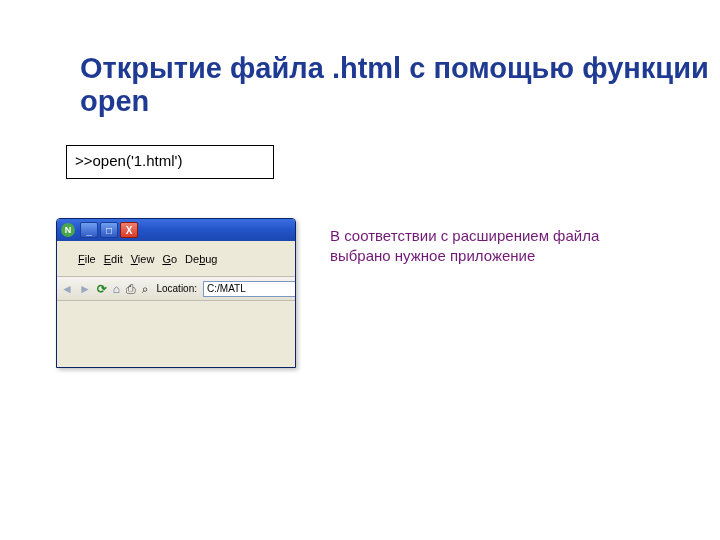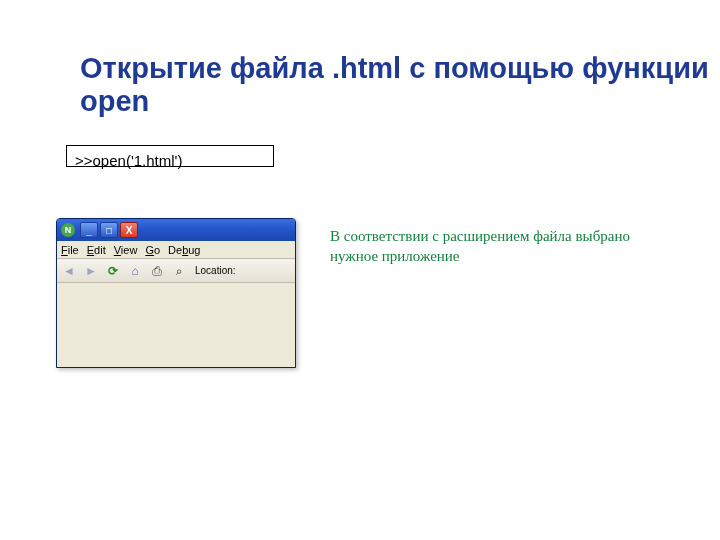--- a/index.html
+++ b/index.html
@@ -17,36 +17,35 @@
     left: 80px;
     color: #1f3a93;
     font-size: 29px;
     font-weight: bold;
   }
   .code-box {
     position: absolute;
     top: 145px;
     left: 66px;
     width: 208px;
-    height: 22px;
+    height: 34px;
     border: 1px solid #000;
     background: #fff;
     padding: 6px 8px;
     font-size: 15px;
     color: #000;
   }
   .explain-text {
     position: absolute;
     top: 226px;
     left: 330px;
     width: 310px;
     font-size: 15px;
-    color: #15803d;
+    color: #701a75;
     line-height: 1.35;
-    font-family: Liberation Serif, serif;
   }
   
   .browser-window {
     position: absolute;
     top: 218px;
     left: 56px;
     width: 240px;
     height: 150px;
     background: #ece9d8;
     border: 1px solid #0a246a;
@@ -82,26 +81,26 @@
     font-size: 10px; font-weight: bold;
     color: #fff;
     background: linear-gradient(to bottom,#6f9ef0,#2f5ac4);
     border: 1px solid #1b3f99;
   }
   .winbtn.close {
     background: linear-gradient(to bottom,#f08070,#d83b28);
     border-color: #8a1a10;
   }
   .menubar {
-    height: 18px;
+    height: 36px;
     background: #ece9d8;
     border-bottom: 1px solid #c0bcb0;
     display: flex;
     align-items: center;
-    padding: 0 4px;
+    padding: 0 21px;
     gap: 8px;
     color: #000;
     font-size: 11px;
   }
   .menubar span { cursor: default; }
   .menubar u { text-decoration: underline; }
   .toolbar {
     height: 24px;
     background: linear-gradient(to bottom,#f4f3ee,#e4e1d4);
     border-bottom: 1px solid #c0bcb0;
@@ -173,18 +172,19 @@
   </div>
 
   <div class="toolbar">
     <div class="tool-icon nav-arrow">◄</div>
     <div class="tool-icon nav-arrow">►</div>
     <div class="tool-icon reload">⟳</div>
     <div class="tool-icon home">⌂</div>
     <div class="tool-icon print">⎙</div>
     <div class="tool-icon search-icn">⌕</div>
     <div class="loc-label">Location:</div>
+    <input class="loc-input" value="C:/MATL" style="">
 
   </div>
 
 
   <div class="statusbar"></div>
 </div>
 
 </body></html>

